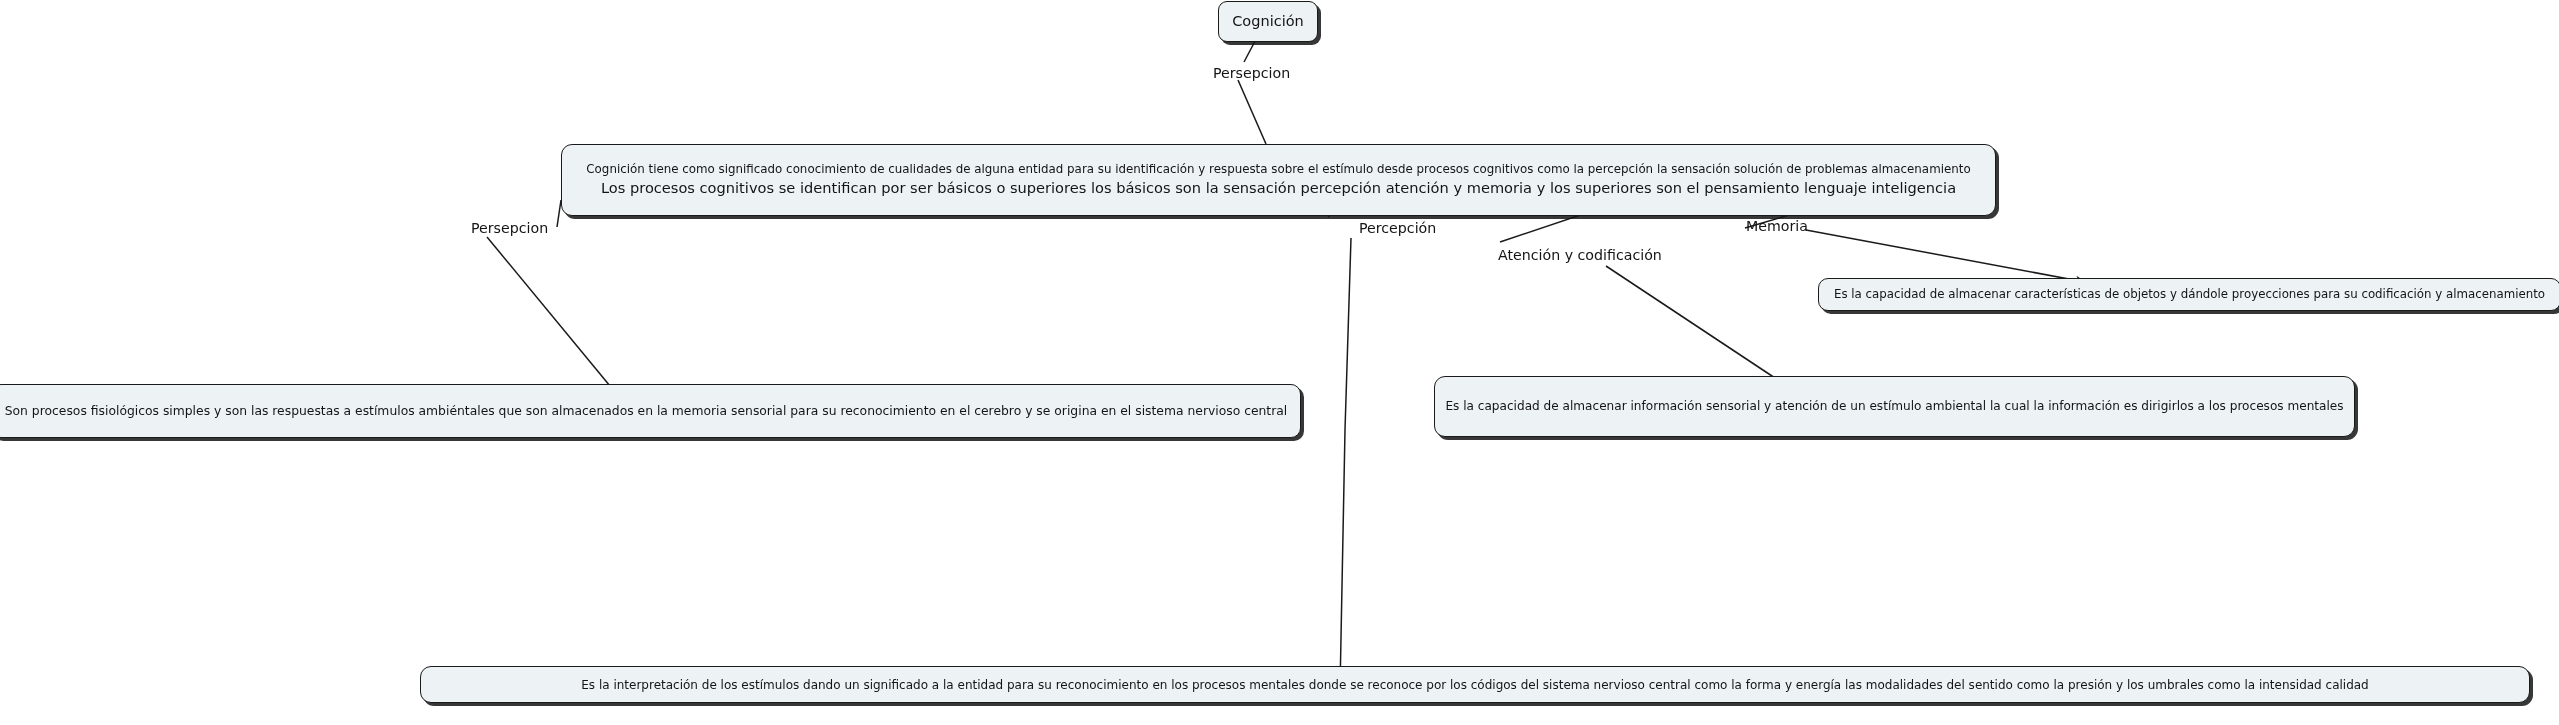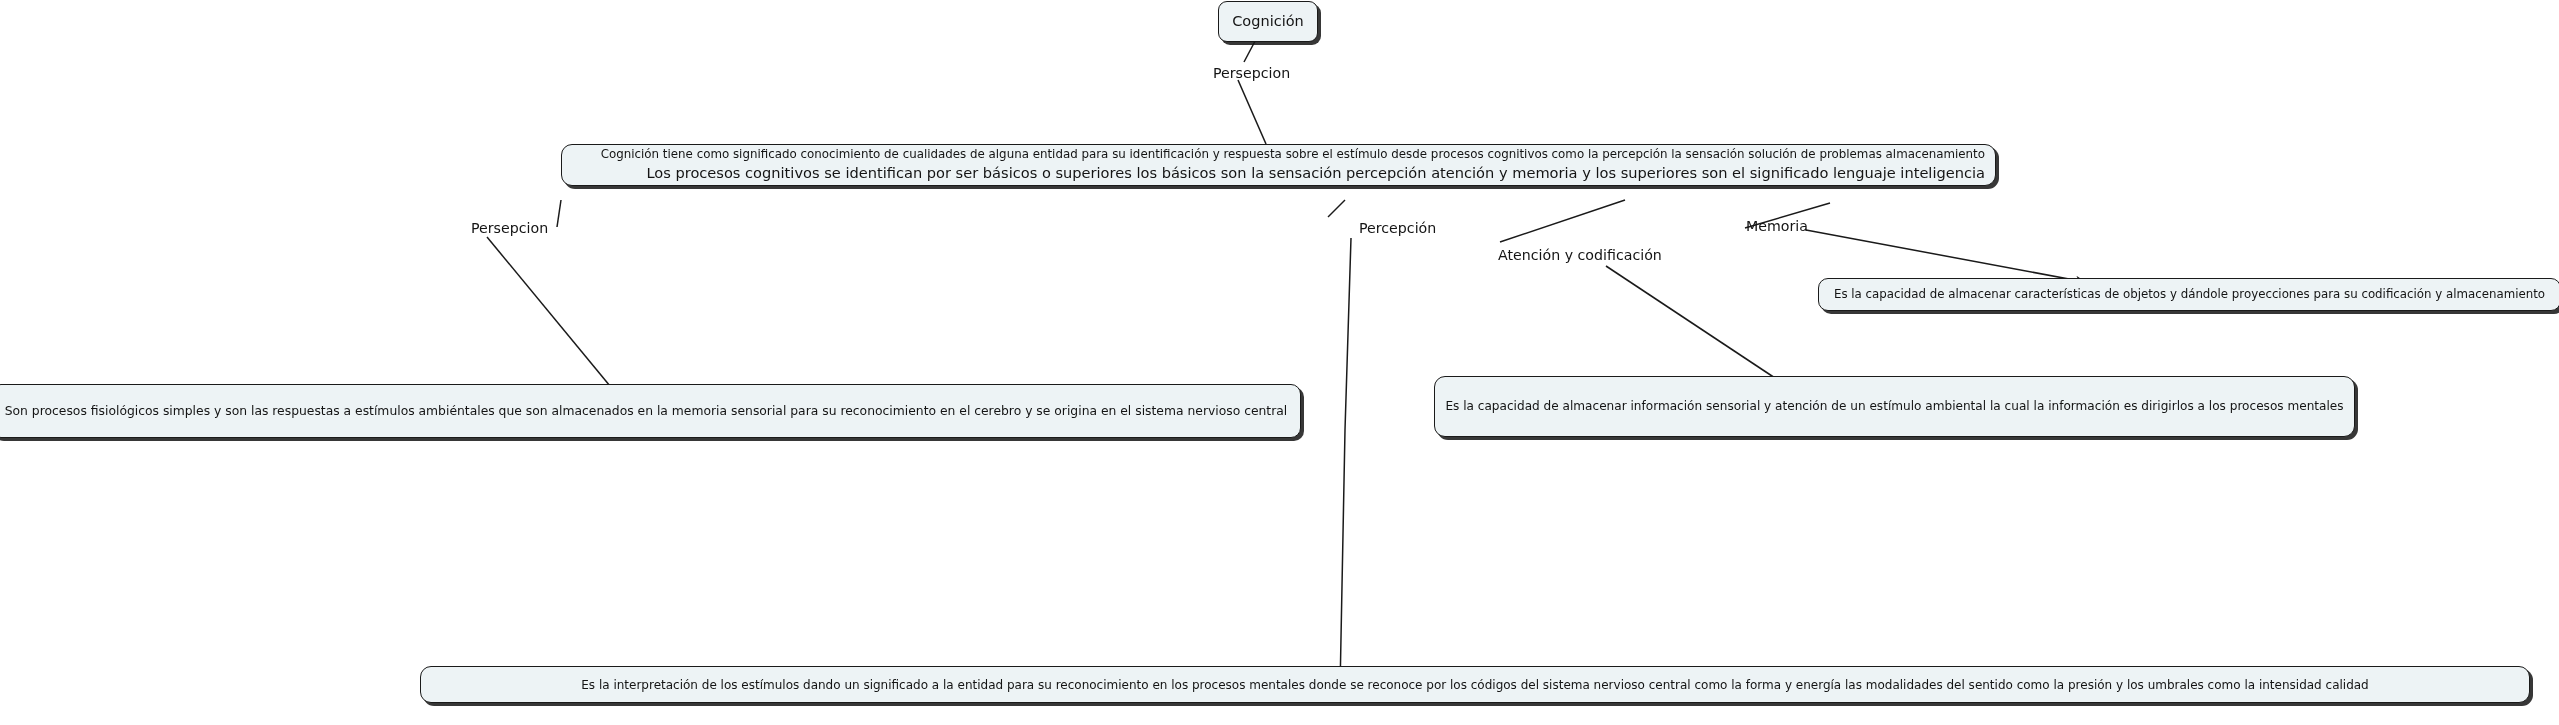--- a/index.html
+++ b/index.html
@@ -55,26 +55,25 @@
     width: 100px;
     height: 41px;
     border-radius: 9px;
     font-size: 14.5px;
   }
   
   #node-definicion {
     left: 561px;
     top: 144px;
     width: 1435px;
-    height: 42px;
+    height: 72px;
     font-size: 14.6px;
     border-radius: 11px;
     justify-content: center;
     line-height: 1.42;
-    align-items: flex-end;
   }
   
   #node-persepcion {
     left: -9px;
     top: 384px;
     width: 1310px;
     height: 54px;
     font-size: 14.6px;
     border-radius: 10px;
     align-items: center;
@@ -158,21 +157,21 @@
   </div>
 
   <div class="edge-label" id="label-definicion">Persepcion</div>
   <div class="edge-label" id="label-persepcion">Persepcion</div>
   <div class="edge-label" id="label-percepcion">Percepción</div>
   <div class="edge-label" id="label-atencion">Atención y codificación</div>
   <div class="edge-label" id="label-memoria">Memoria</div>
 
   <div class="node" id="node-definicion">
     <span class="line" style="font-size: 11.85px;">Cognición tiene como significado conocimiento  de cualidades de alguna  entidad para su identificación  y respuesta  sobre el estímulo desde procesos cognitivos como la percepción la sensación solución de problemas almacenamiento</span>
-    <span class="line">Los procesos cognitivos se identifican por ser básicos o superiores los básicos son la sensación percepción  atención y memoria  y los superiores son el significado lenguaje inteligencia</span>
+    <span class="line">Los procesos cognitivos se identifican por ser básicos o superiores los básicos son la sensación percepción  atención y memoria  y los superiores son el pensamiento lenguaje inteligencia</span>
   </div>
 
   <div class="node" id="node-persepcion">
     <span class="line" style="font-size: 12.35px;">Son procesos fisiológicos simples y son las respuestas a estímulos ambiéntales  que son almacenados  en la memoria  sensorial  para su reconocimiento en el cerebro  y se origina en el sistema nervioso central</span>
   </div>
 
   <div class="node" id="node-atencion">
     <span class="line" style="font-size: 12.1px;">Es la capacidad de almacenar información  sensorial y atención de un estímulo ambiental la cual la información es  dirigirlos a los procesos mentales</span>
   </div>
 

